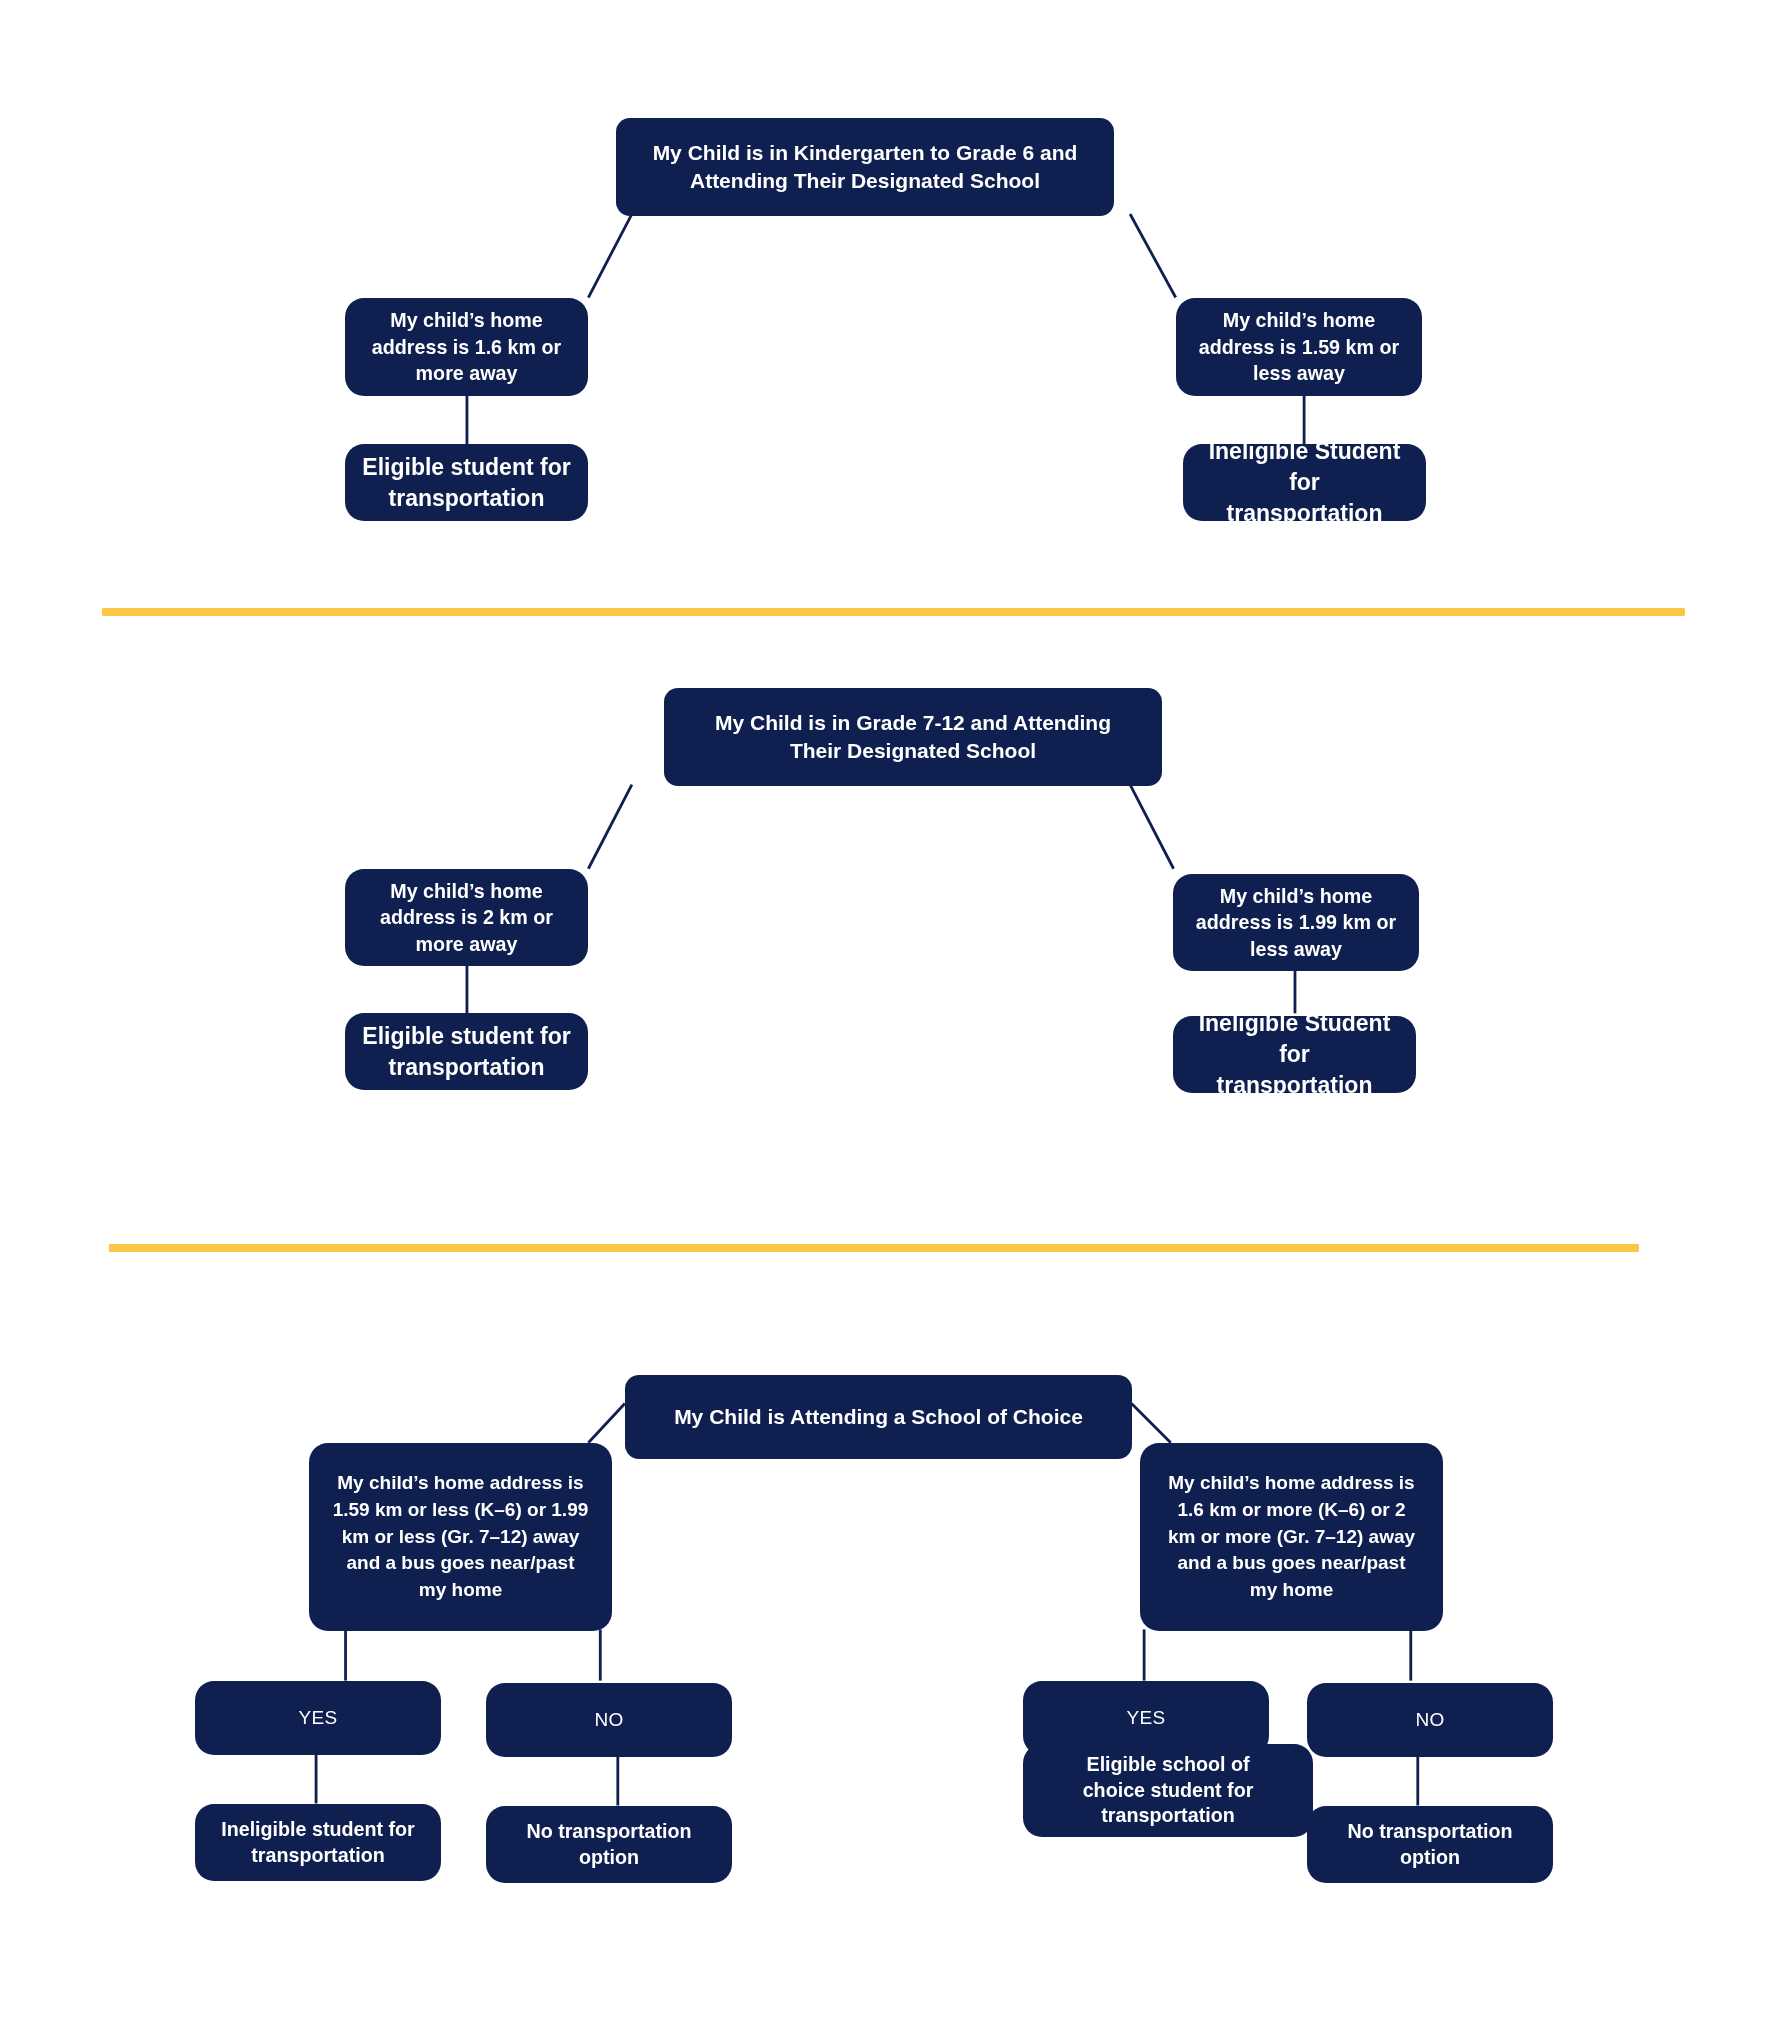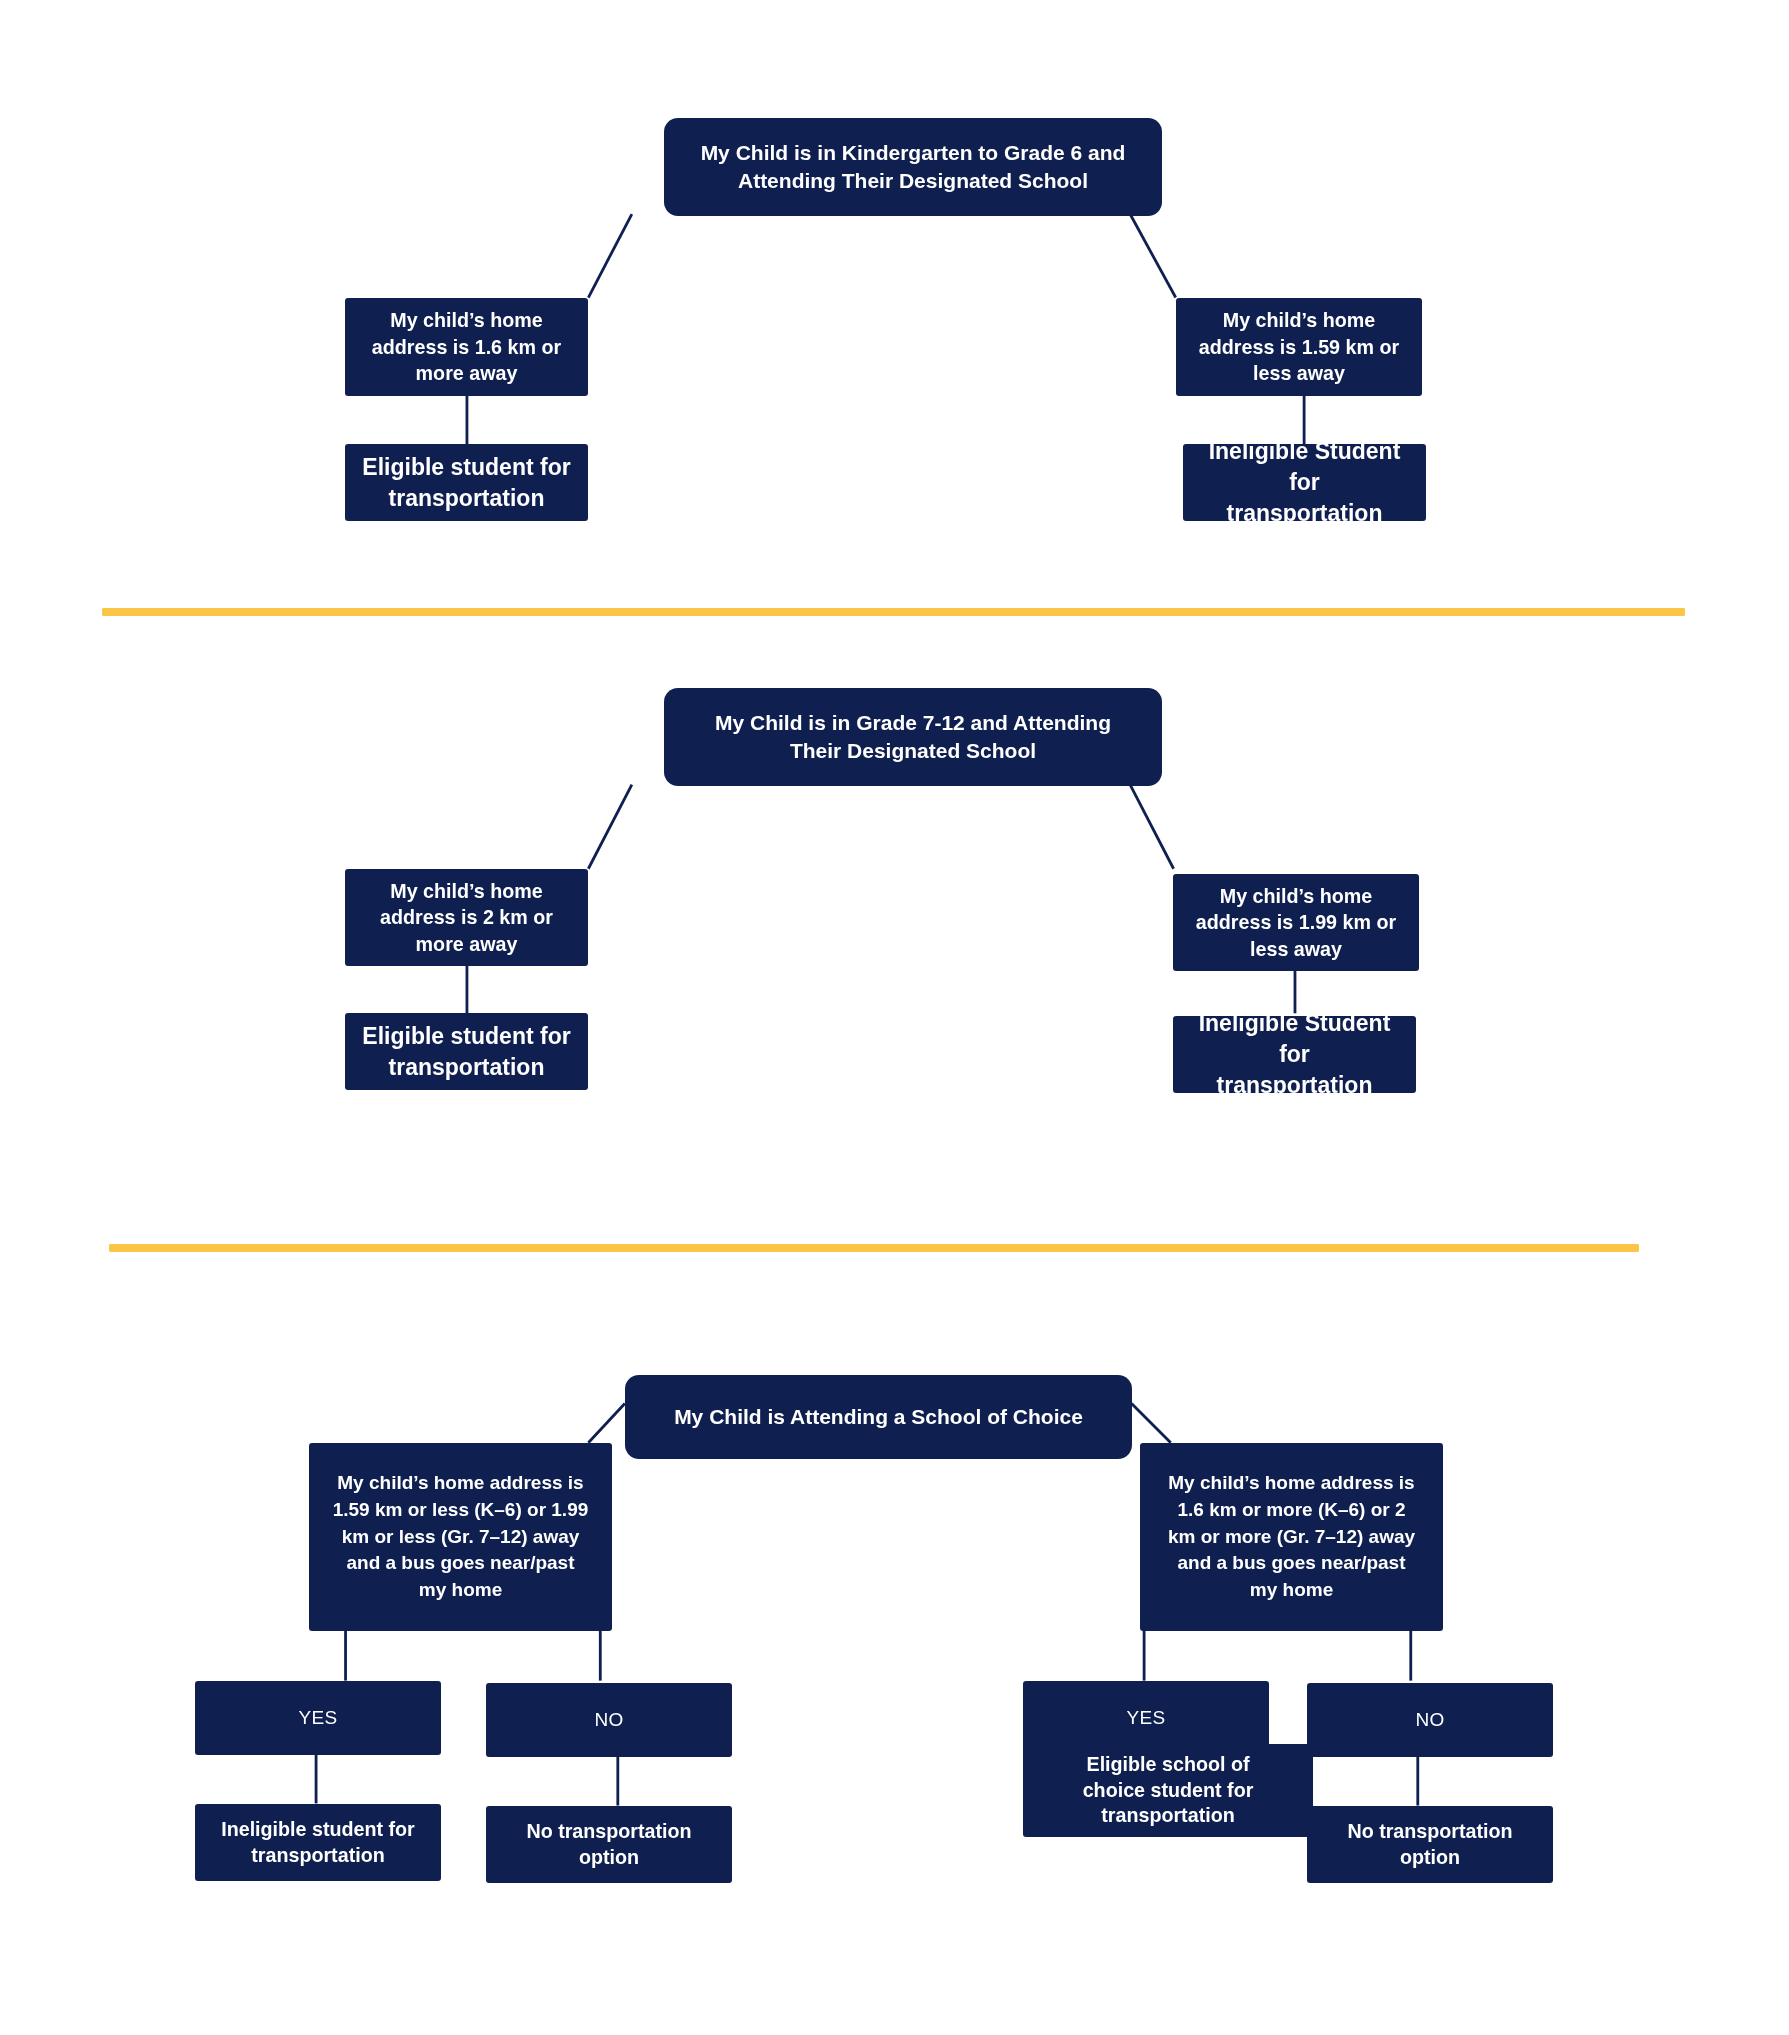--- a/index.html
+++ b/index.html
@@ -26,21 +26,21 @@
     top: 0;
     width: 1790px;
     height: 2035px;
     pointer-events: none;
   }
   .node {
     position: absolute;
     box-sizing: border-box;
     background: #0f2050;
     color: #ffffff;
-    border-radius: 3px;
+    border-radius: 19px;
     display: flex;
     align-items: center;
     justify-content: center;
     text-align: center;
     font-weight: bold;
     line-height: 1.34;
     padding: 5.6px 9.8px;
     white-space: pre-line;
   }
   .node.root {
@@ -96,21 +96,21 @@
       <line x1="855" y1="2322" x2="855" y2="2395"></line>
       <line x1="1630" y1="2322" x2="1630" y2="2395"></line>
       <line x1="2010" y1="2322" x2="2010" y2="2395"></line>
       <line x1="450" y1="2500" x2="450" y2="2570"></line>
       <line x1="880" y1="2500" x2="880" y2="2573"></line>
       <line x1="1630" y1="2500" x2="1630" y2="2570"></line>
       <line x1="2020" y1="2500" x2="2020" y2="2573"></line>
     </g>
   </svg>
 
-  <div class="node root" style="left:664px; top:118px; width:498px; height:98px;">My Child is in Kindergarten to Grade 6 and
+  <div class="node root" style="left:616px; top:118px; width:498px; height:98px;">My Child is in Kindergarten to Grade 6 and
 Attending Their Designated School</div>
 
   <div class="node cond" style="left:345px; top:298px; width:243px; height:98px;">My child’s home
 address is 1.6 km or
 more away</div>
 
   <div class="node cond" style="left:1176px; top:298px; width:246px; height:98px;">My child’s home
 address is 1.59 km or
 less  away</div>
 

